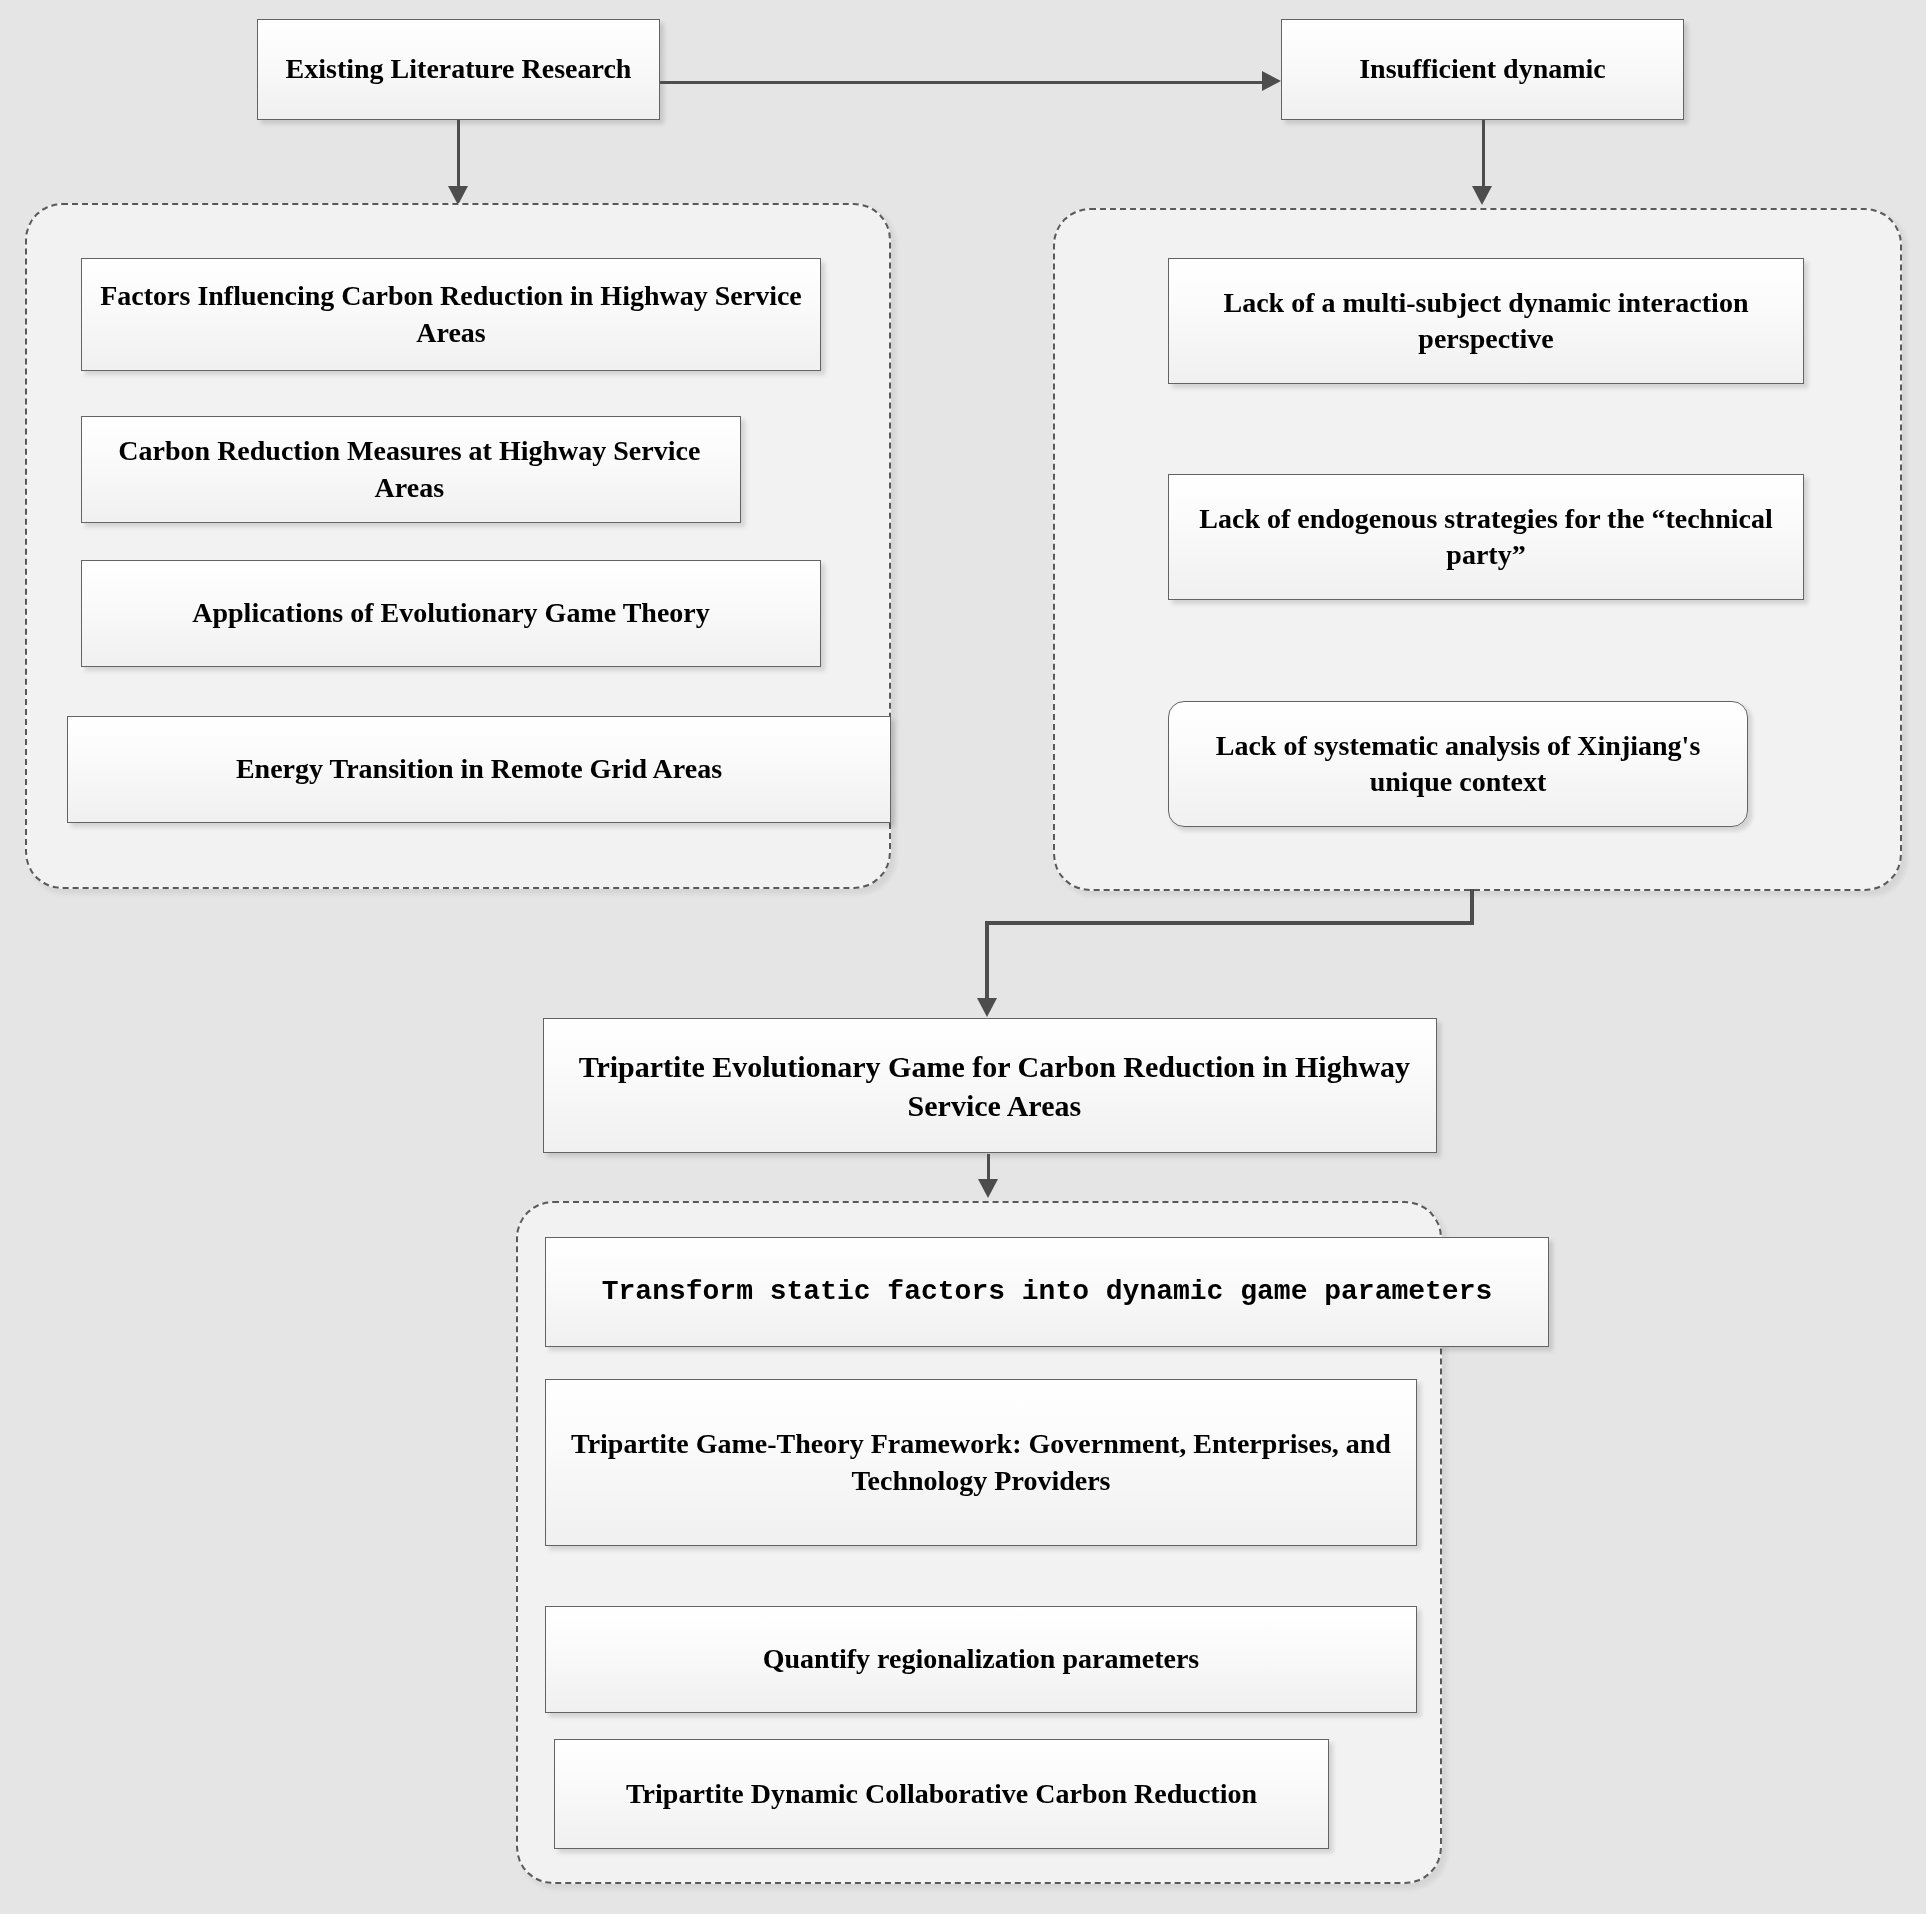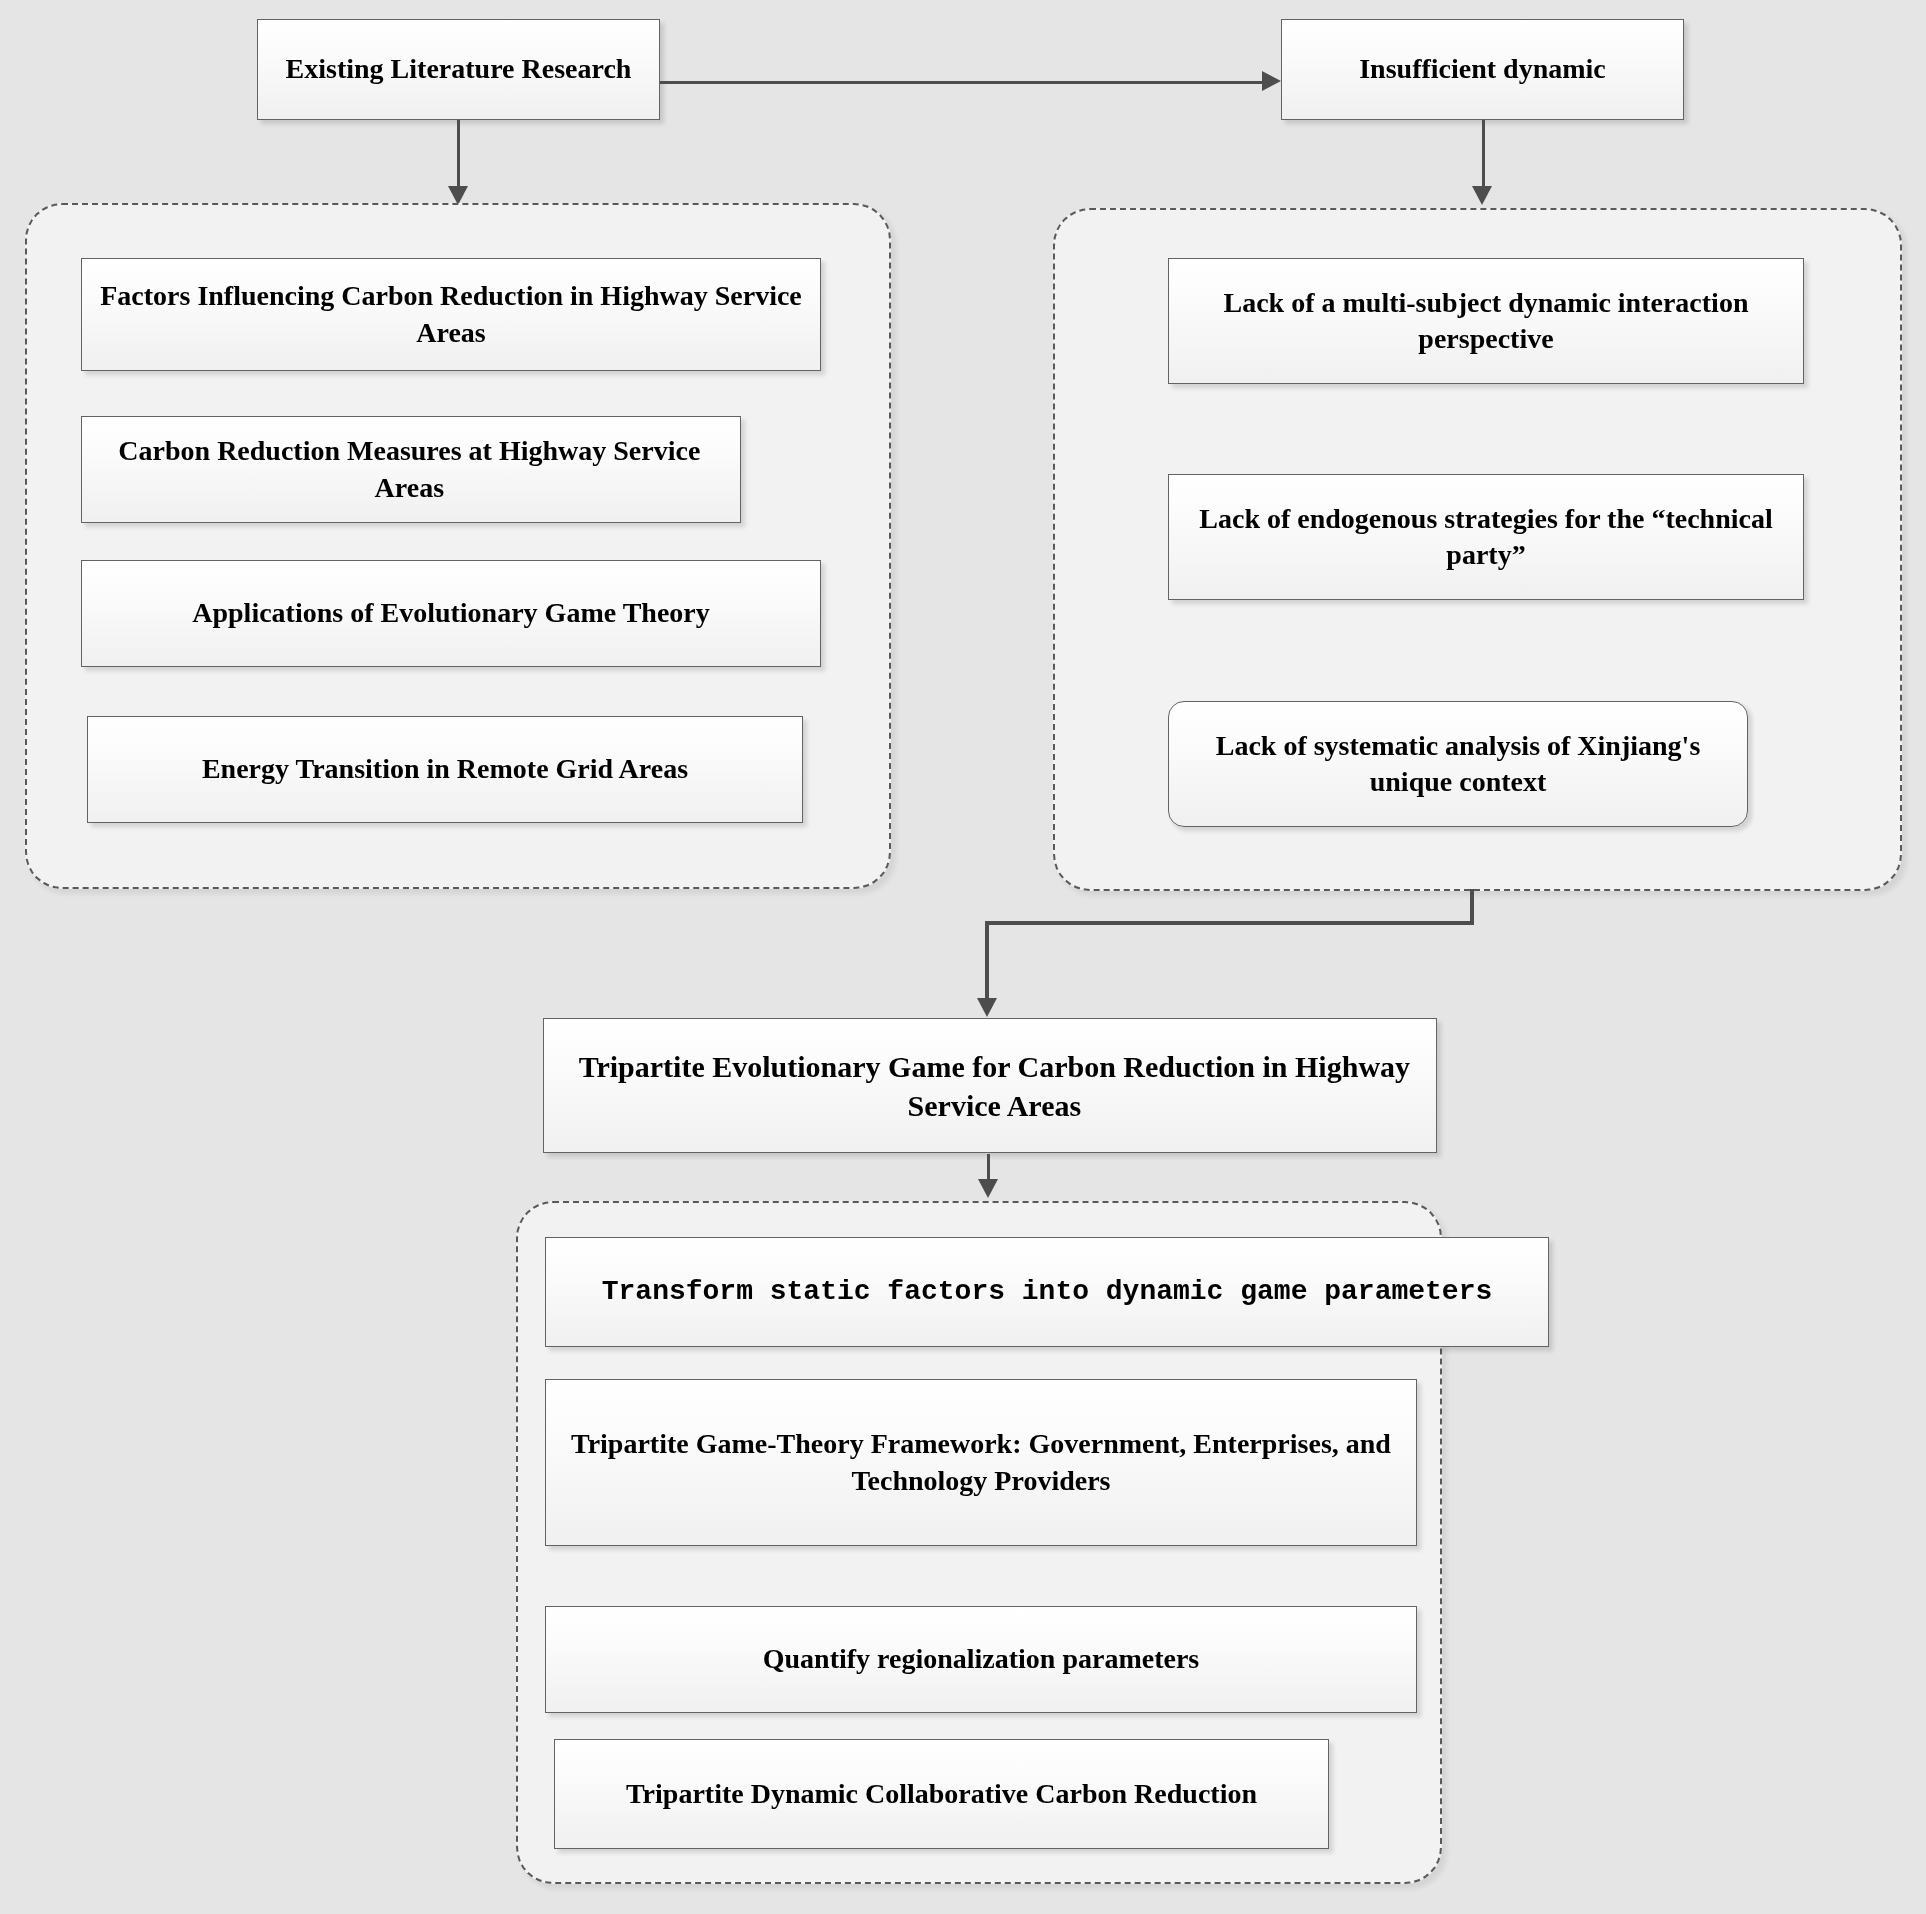--- a/index.html
+++ b/index.html
@@ -111,21 +111,21 @@
   </div>
 
   <div class="node fs-item" style="left:81px; top:416px; width:660px; height:107px;padding-left:8px;">
     <span class="node-text">Carbon Reduction Measures at Highway Service Areas</span>
   </div>
 
   <div class="node fs-item" style="left:81px; top:560px; width:740px; height:107px;">
     <span class="node-text">Applications of Evolutionary Game Theory</span>
   </div>
 
-  <div class="node fs-item" style="left:87px; top:716px; width:716px; height:107px;">
+  <div class="node fs-item" style="left:67px; top:716px; width:824px; height:107px;">
     <span class="node-text">Energy Transition in Remote Grid Areas</span>
   </div>
 
   <div class="group" style="left:1053px; top:208px; width:849px; height:683px;"></div>
 
   <div class="node fs-item" style="left:1168px; top:258px; width:636px; height:126px;">
     <span class="node-text">Lack of a multi-subject dynamic interaction perspective</span>
   </div>
 
   <div class="node fs-item" style="left:1168px; top:474px; width:636px; height:126px;">

